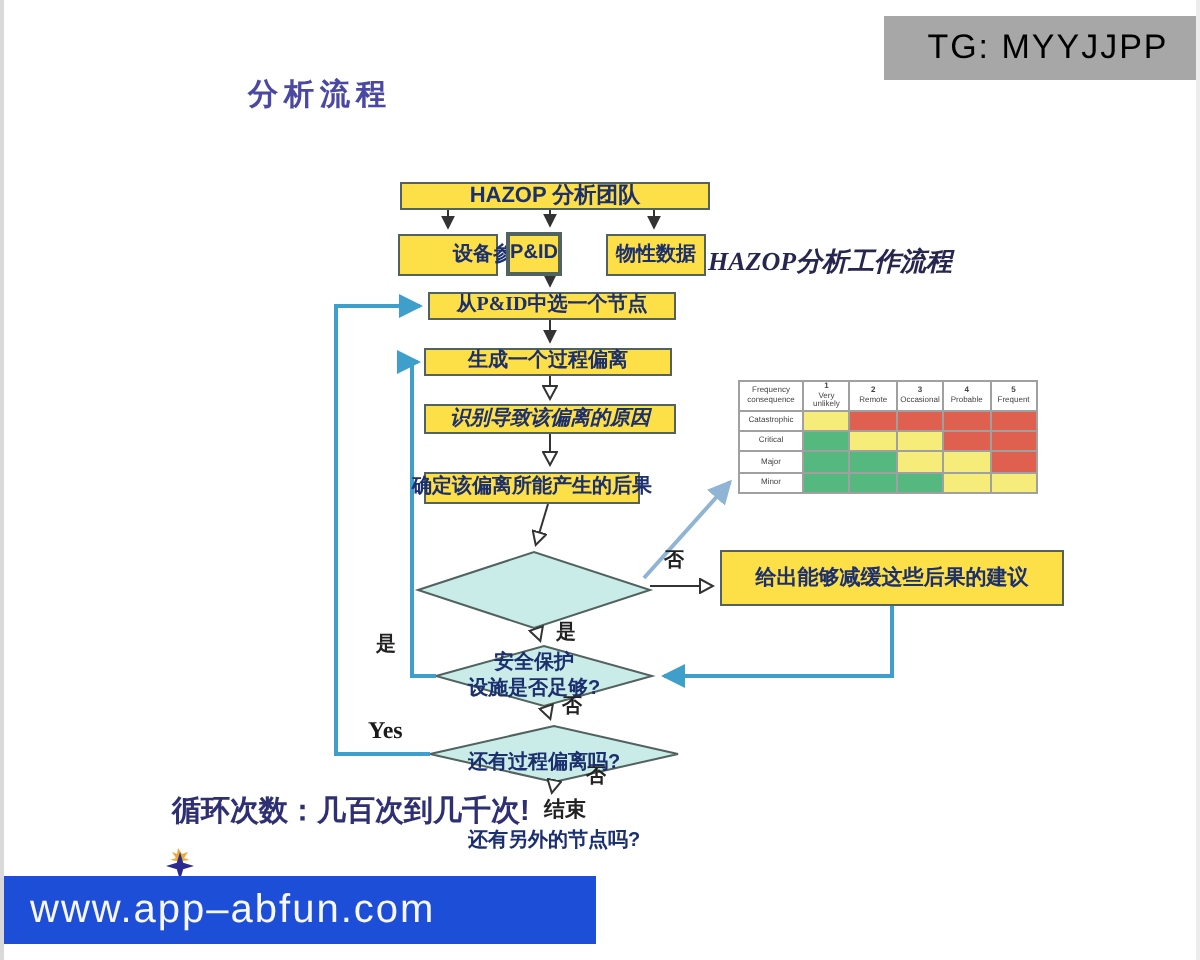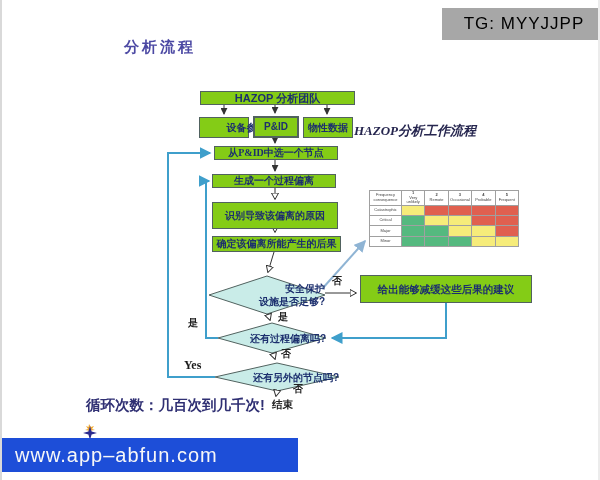--- a/index.html
+++ b/index.html
@@ -1,24 +1,24 @@
 <!DOCTYPE html>
 <html><head>
 <meta charset="utf-8">
 <style>
   html,body{margin:0;padding:0;background:#fff;}
   #canvas{position:relative;width:600px;height:480px;background:#ffffff;overflow:hidden;
           font-family:"Liberation Sans",sans-serif;
           border-left:2px solid #d9d9d9;border-right:2px solid #ececec;box-sizing:border-box;}
   .abs{position:absolute;}
-  .box{position:absolute;background:#84cc16;border:1px solid #51625f;box-sizing:border-box;
+  .box{position:absolute;background:#fde047;border:1px solid #51625f;box-sizing:border-box;
        display:flex;align-items:center;justify-content:center;
        font-size:10px;font-weight:bold;color:#1c2f6e;line-height:1;white-space:nowrap;}
-  .dtext{position:absolute;display:flex;flex-direction:column;align-items:flex-end;justify-content:center;
-       font-size:10px;font-weight:bold;color:#1c2f6e;line-height:1.3;text-align:center;white-space:nowrap;}
+  .dtext{position:absolute;display:flex;flex-direction:column;align-items:center;justify-content:center;
+       font-size:10px;font-weight:bold;color:#1c2f6e;line-height:1.3;text-align:center;white-space:nowrap;margin-top:43px;}
   .lbl{position:absolute;font-size:10px;font-weight:bold;color:#222;line-height:1;}
   #page-title{position:absolute;left:122px;top:38px;margin:0;font-size:15px;font-weight:bold;
        color:#4b48a3;letter-spacing:3px;}
   #subtitle{position:absolute;left:352px;top:122px;font-family:"Liberation Serif",serif;
        font-style:italic;font-weight:bold;font-size:13px;color:#26264f;white-space:nowrap;}
   #watermark{position:absolute;left:440px;top:8px;width:164px;height:32px;background:#a7a7a7;
        color:#000000;font-size:17px;display:flex;align-items:center;justify-content:center;
        letter-spacing:1px;}
   #loop-note{position:absolute;left:84px;top:396px;font-size:14.5px;font-weight:bold;color:#2f2f73;
        white-space:nowrap;}
@@ -87,26 +87,26 @@
       <path d="M444,303 L444,338 L330,338" marker-end="url(#mC)"></path>
       <path d="M216,338 L204,338 L204,181 L207,181" marker-end="url(#mC)"></path>
       <path d="M213,377 L166,377 L166,153 L208,153" marker-end="url(#mC)"></path>
     </g>
 
     <line x1="320" y1="289" x2="363" y2="241" stroke="#8fb4d4" stroke-width="2" marker-end="url(#mL)"></line>
   </svg>
 
   <div class="box" style="left:198px;top:91px;width:155px;height:14px;font-size:11px;">HAZOP 分析团队</div>
   <div class="box" style="left:197px;top:117px;width:50px;height:21px;padding-left:45px;">设备参数</div>
-  <div class="box" style="left:251px;top:116px;width:46px;height:22px;border-width:2px;">P&amp;ID</div>
+  <div class="box" style="left:251px;top:116px;width:28px;height:22px;border-width:2px;">P&amp;ID</div>
   <div class="box" style="left:301px;top:117px;width:50px;height:21px;">物性数据</div>
   <div class="box" style="left:212px;top:146px;width:124px;height:14px;font-family:Liberation Serif, serif;">从P&amp;ID中选一个节点</div>
   <div class="box" style="left:210px;top:174px;width:124px;height:14px;">生成一个过程偏离</div>
-  <div class="box" style="left:210px;top:202px;width:126px;height:27px;">识别导致该偏离的原因</div>
-  <div class="box" style="left:210px;top:236px;width:129px;height:16px;">确定该偏离所能产生的后果</div>
+  <div class="box" style="left:210px;top:202px;width:126px;height:15px;font-style:italic;">识别导致该偏离的原因</div>
+  <div class="box" style="left:210px;top:236px;width:108px;height:16px;">确定该偏离所能产生的后果</div>
   <div class="box" style="left:358px;top:275px;width:172px;height:28px;font-size:10.5px;">给出能够减缓这些后果的建议</div>
 
   <div class="dtext" style="left:207px;top:279px;width:116px;height:32px;">
     <span>安全保护</span>
     <span>设施是否足够?</span>
   </div>
   <div class="dtext" style="left:216px;top:330px;width:108px;height:16px;">还有过程偏离吗?</div>
   <div class="dtext" style="left:213px;top:369px;width:124px;height:16px;">还有另外的节点吗?</div>
 
   <div class="lbl" style="left:330px;top:276px;">否</div>

